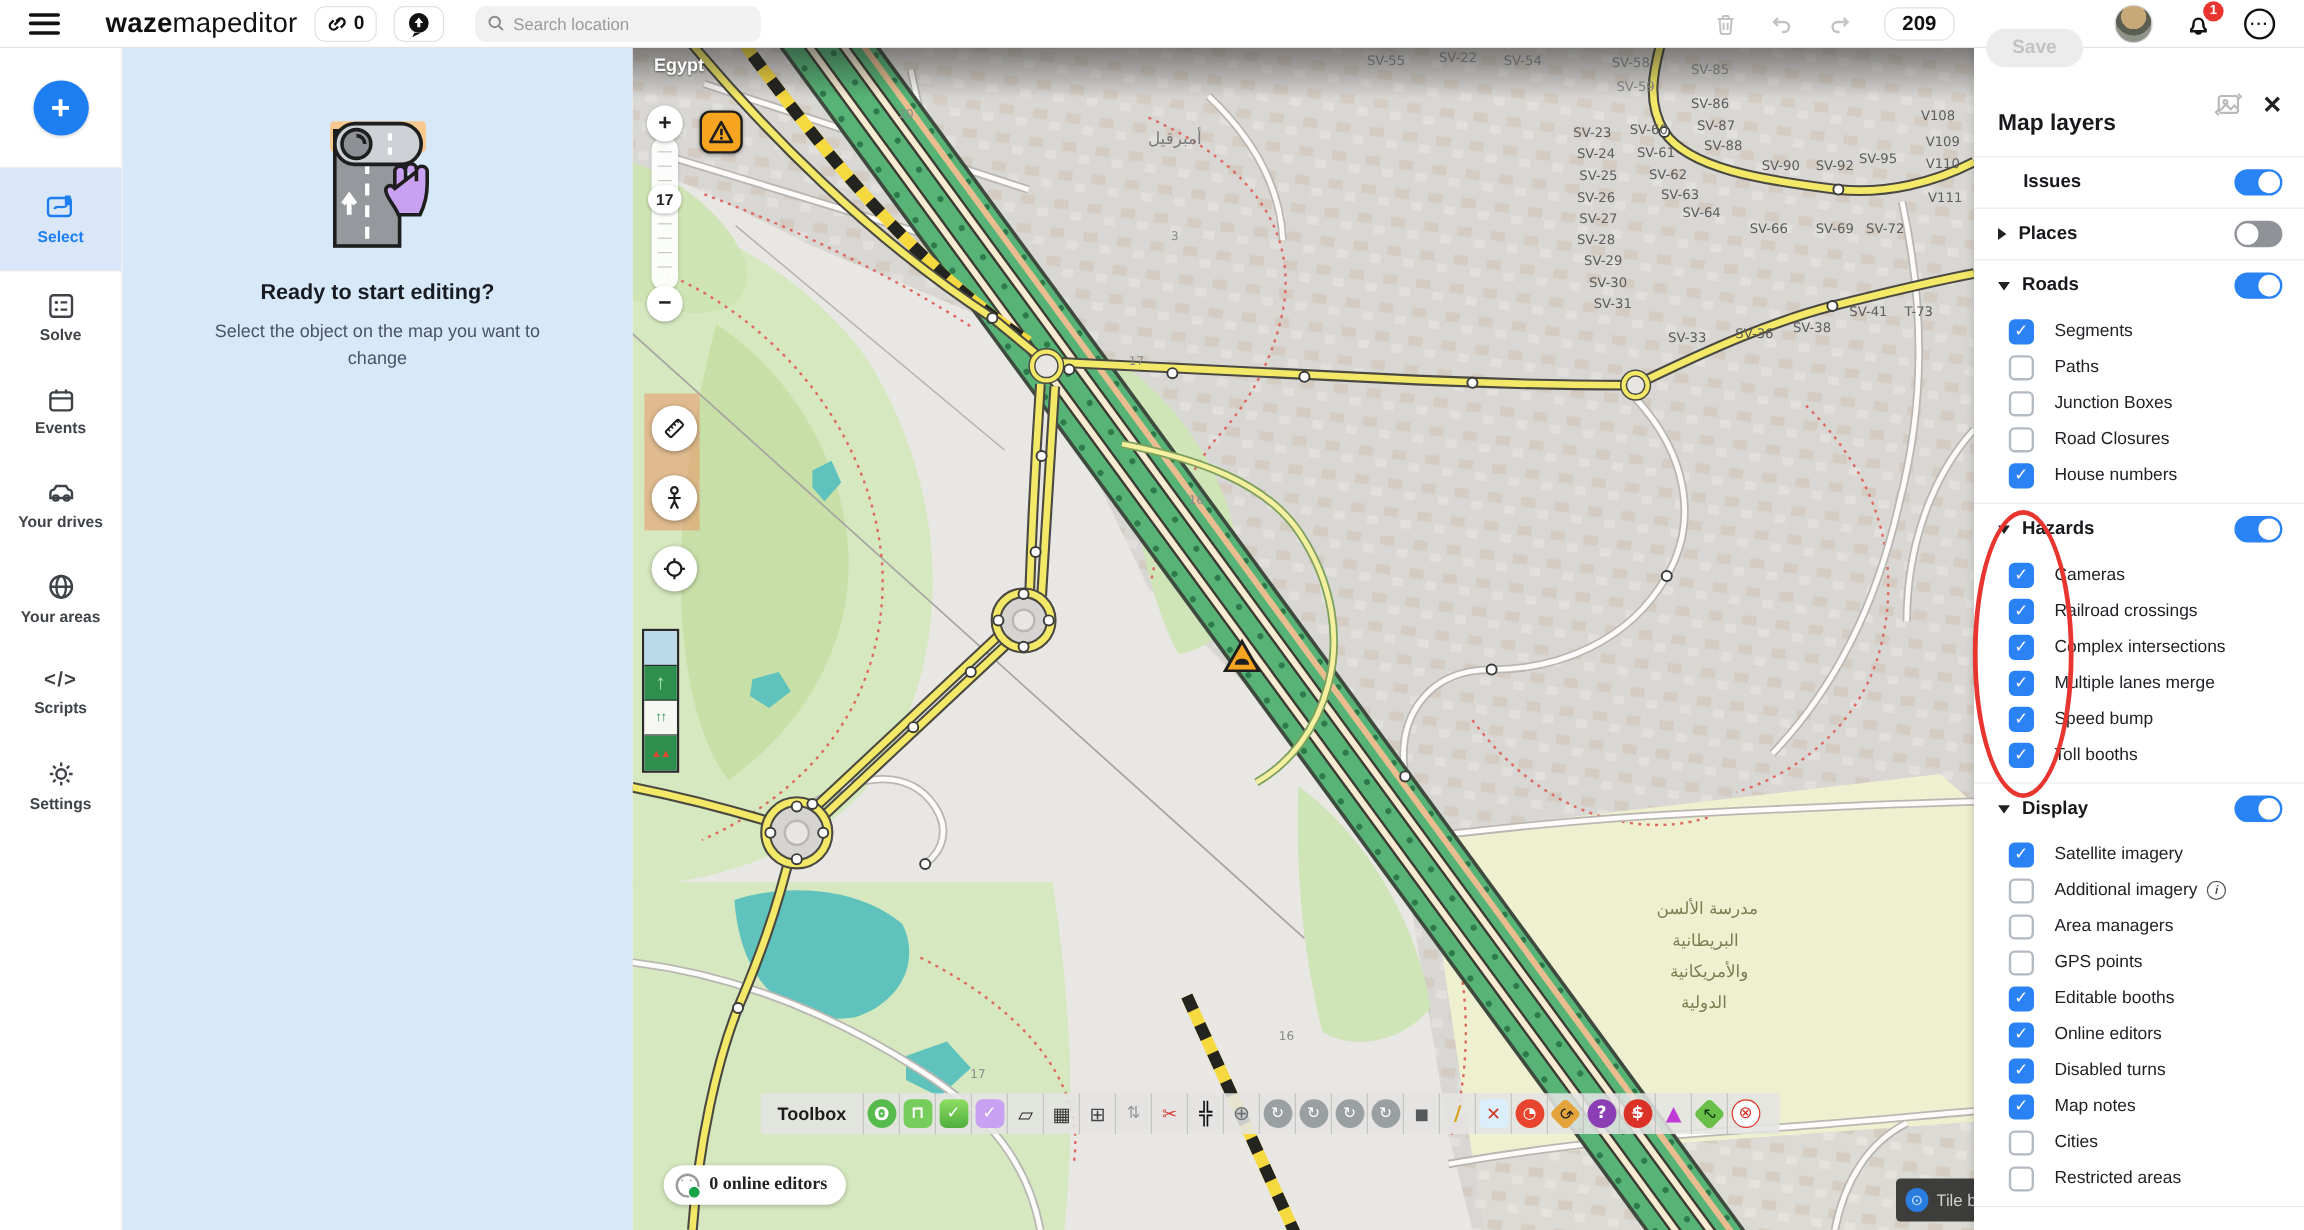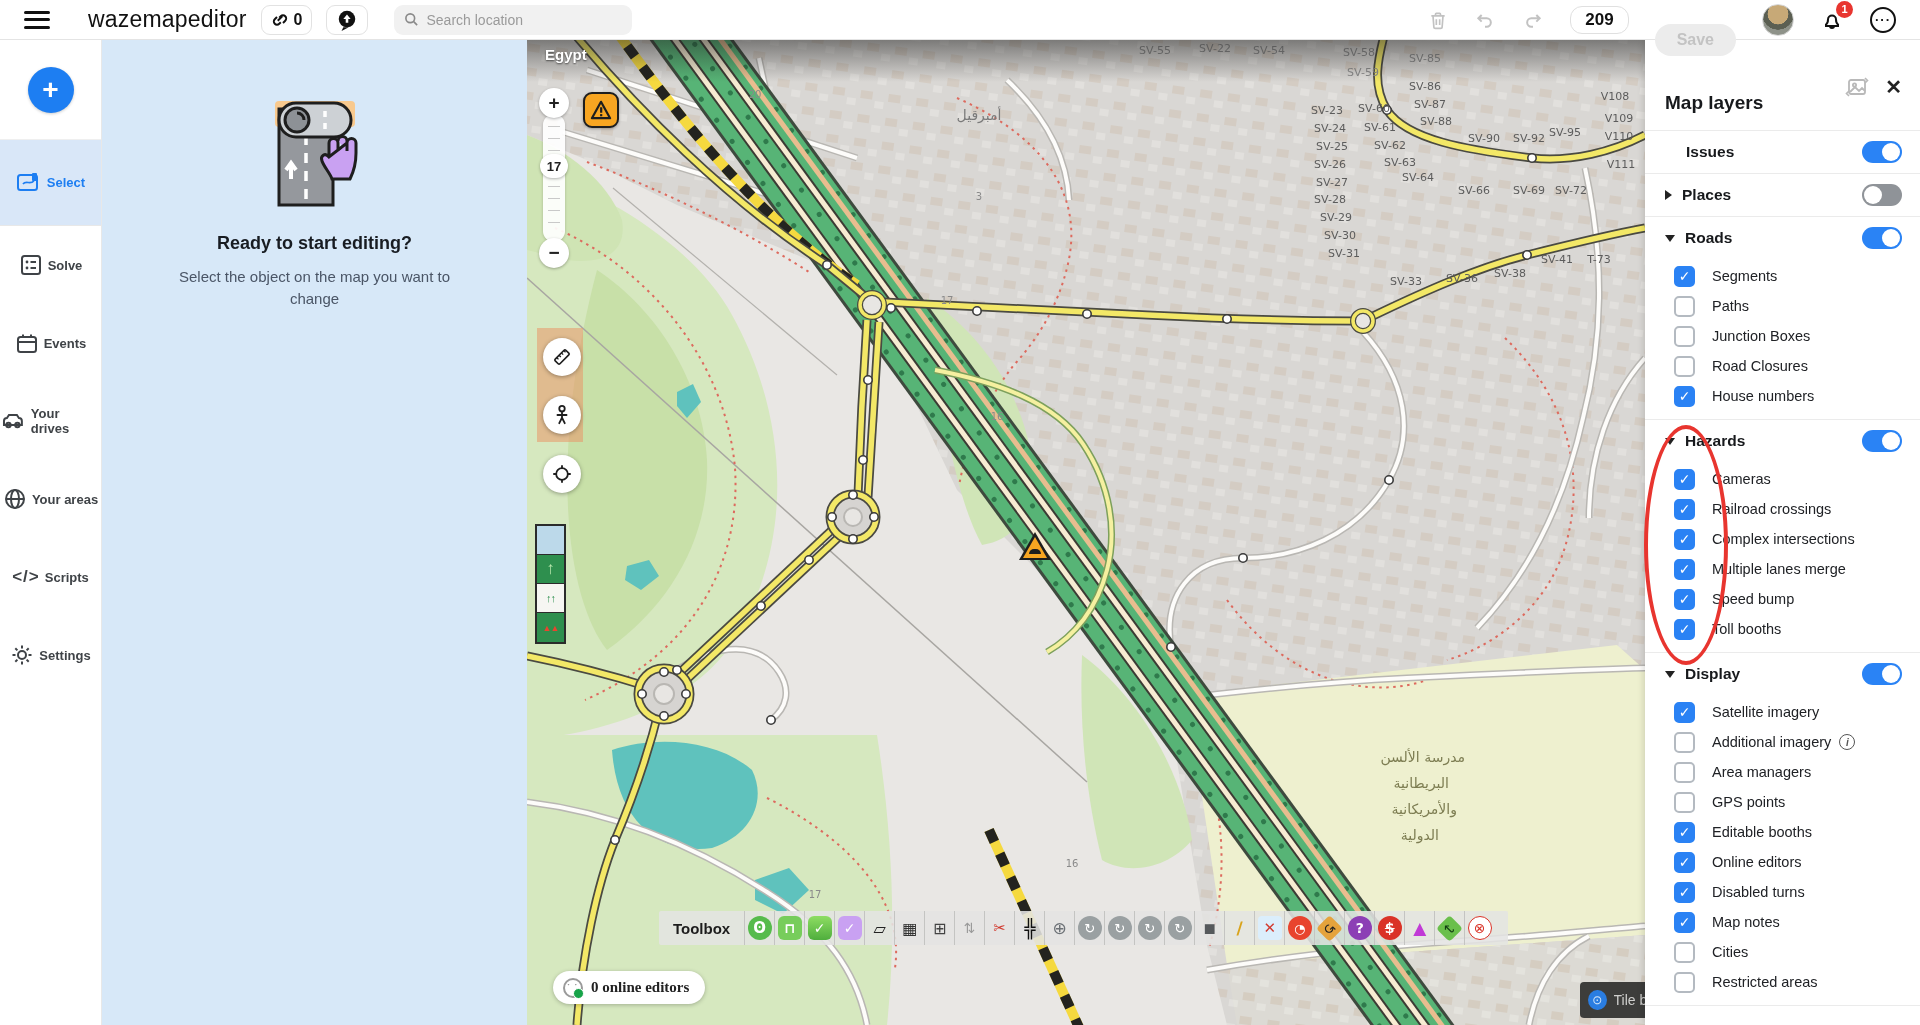--- a/index.html
+++ b/index.html
@@ -7,21 +7,21 @@
     font-family:"Liberation Sans", sans-serif; }
   #app { position:relative; width:1920px; height:1025px; }
 
   
   #topbar { position:absolute; left:0; top:0; width:1920px; height:40px; background:#fff;
     border-bottom:1px solid #e4e4e4; display:flex; align-items:center; z-index:50; }
   .hamburger { width:26px; height:18px; margin-left:24px; display:flex; flex-direction:column;
     justify-content:space-between; cursor:pointer; }
   .hamburger span { display:block; height:3px; background:#111; border-radius:2px; }
   .logo { margin-left:38px; font-size:23px; letter-spacing:.2px; color:#111; white-space:nowrap; }
-  .logo b { font-weight:400; }
+  .logo b { font-weight:700; }
   .chip { height:30px; border:1px solid #e2e2e2; border-radius:9px; display:flex; align-items:center;
     padding:0 9px; margin-left:14px; gap:5px; font-weight:800; font-size:16px; color:#111; cursor:pointer; }
   .chip svg { display:block; }
   .searchbox { margin-left:26px; width:238px; height:30px; background:#f1f1f1; border-radius:9px;
     display:flex; align-items:center; padding:0 10px; gap:7px; }
   .searchbox input { border:none; outline:none; background:transparent; font-size:14px; width:180px;
     color:#333; font-family:"Liberation Sans",sans-serif; }
   .searchbox input::placeholder { color:#9a9a9a; }
   .tb-right { margin-left:auto; display:flex; align-items:center; gap:26px; padding-right:24px; }
   .ghost-ic { color:#c2c2c2; cursor:pointer; display:flex; }
@@ -39,21 +39,21 @@
     letter-spacing:1px; cursor:pointer; }
 
   
   #sidebar { position:absolute; left:0; top:40px; width:102px; height:985px; background:#fff;
     border-right:1px solid #e8e8e8; z-index:40; }
   .plus-area { height:100px; display:flex; align-items:center; justify-content:center;
     border-bottom:1px solid #efefef; }
   .plus-btn { width:46px; height:46px; border-radius:50%; background:#1d7ef2; color:#fff; font-size:28px;
     font-weight:700; display:flex; align-items:center; justify-content:center; cursor:pointer;
     box-shadow:0 1px 3px rgba(0,0,0,.2); }
-  .nav-item { height:78px; display:flex; align-items:center; justify-content:center;
+  .nav-item { height:78px; display:flex; flex-direction:column; align-items:center; justify-content:center;
     gap:5px; cursor:pointer; color:#3f4347; }
   .nav-item .nlabel { font-size:13px; color:#3f4347;font-weight:bold; }
   .nav-item.active { background:#d9e7f8; height:86px; border-bottom:1px solid #e8e8e8; }
   .nav-item.active .nlabel { color:#1d7ef2; font-weight:700; }
   .nav-item svg { display:block; }
   .scripts-glyph { font-size:17px; font-weight:800; color:#3f4347; letter-spacing:1px; }
 
   
   #startpanel { position:absolute; left:102px; top:40px; width:425px; height:985px; background:#d7e8f8;
     z-index:30; display:flex; flex-direction:column; align-items:center; }
@@ -106,21 +106,21 @@
   .t-white { background:#f6f6f2; color:#2e8f4e; font-size:11px; letter-spacing:-1px; }
   .t-red { background:#2e8f4e; color:#e8452f; font-size:9px; letter-spacing:-1px; }
   
   .bump { position:absolute; left:492px; top:492px; width:0; height:0; border-left:16px solid transparent;
     border-right:16px solid transparent; border-bottom:28px solid #1e1e1e; }
   .bump::after { content:""; position:absolute; left:-12px; top:5px; width:0; height:0;
     border-left:12px solid transparent; border-right:12px solid transparent; border-bottom:21px solid #f7a521; }
   .bump::before { content:""; position:absolute; left:-6px; top:17px; width:12px; height:5px;
     background:#1e1e1e; border-radius:6px 6px 0 0; z-index:2; }
   
-  .toolbox { position:absolute; left:132px; top:871px; height:34px; background:rgba(228,228,226,.88);
+  .toolbox { position:absolute; left:107px; top:871px; height:34px; background:rgba(228,228,226,.88);
     display:flex; align-items:center; padding:0 14px; border-radius:2px; }
   .tbx-label { font-weight:800; font-size:15px; color:#1c1c1c; margin-right:14px; }
   .tbi { width:30px; height:34px; display:flex; align-items:center; justify-content:center;
     border-left:1px solid #c4c4c2; cursor:pointer; }
   .tbi i { font-style:normal; width:24px; height:24px; display:flex; align-items:center;
     justify-content:center; font-size:14px; font-family:"DejaVu Sans",sans-serif; }
   .online-pill { position:absolute; left:26px; top:931px; height:33px; background:#fff; border-radius:17px;
     box-shadow:0 1px 4px rgba(0,0,0,.25); display:flex; align-items:center; padding:0 16px 0 10px; gap:8px;
     font-weight:700; font-size:15px; color:#222; cursor:pointer;font-family:Liberation Serif, serif; }
   .waze-face { position:relative; width:20px; height:20px; border:2px solid #9a9a9a; border-radius:50%; }

